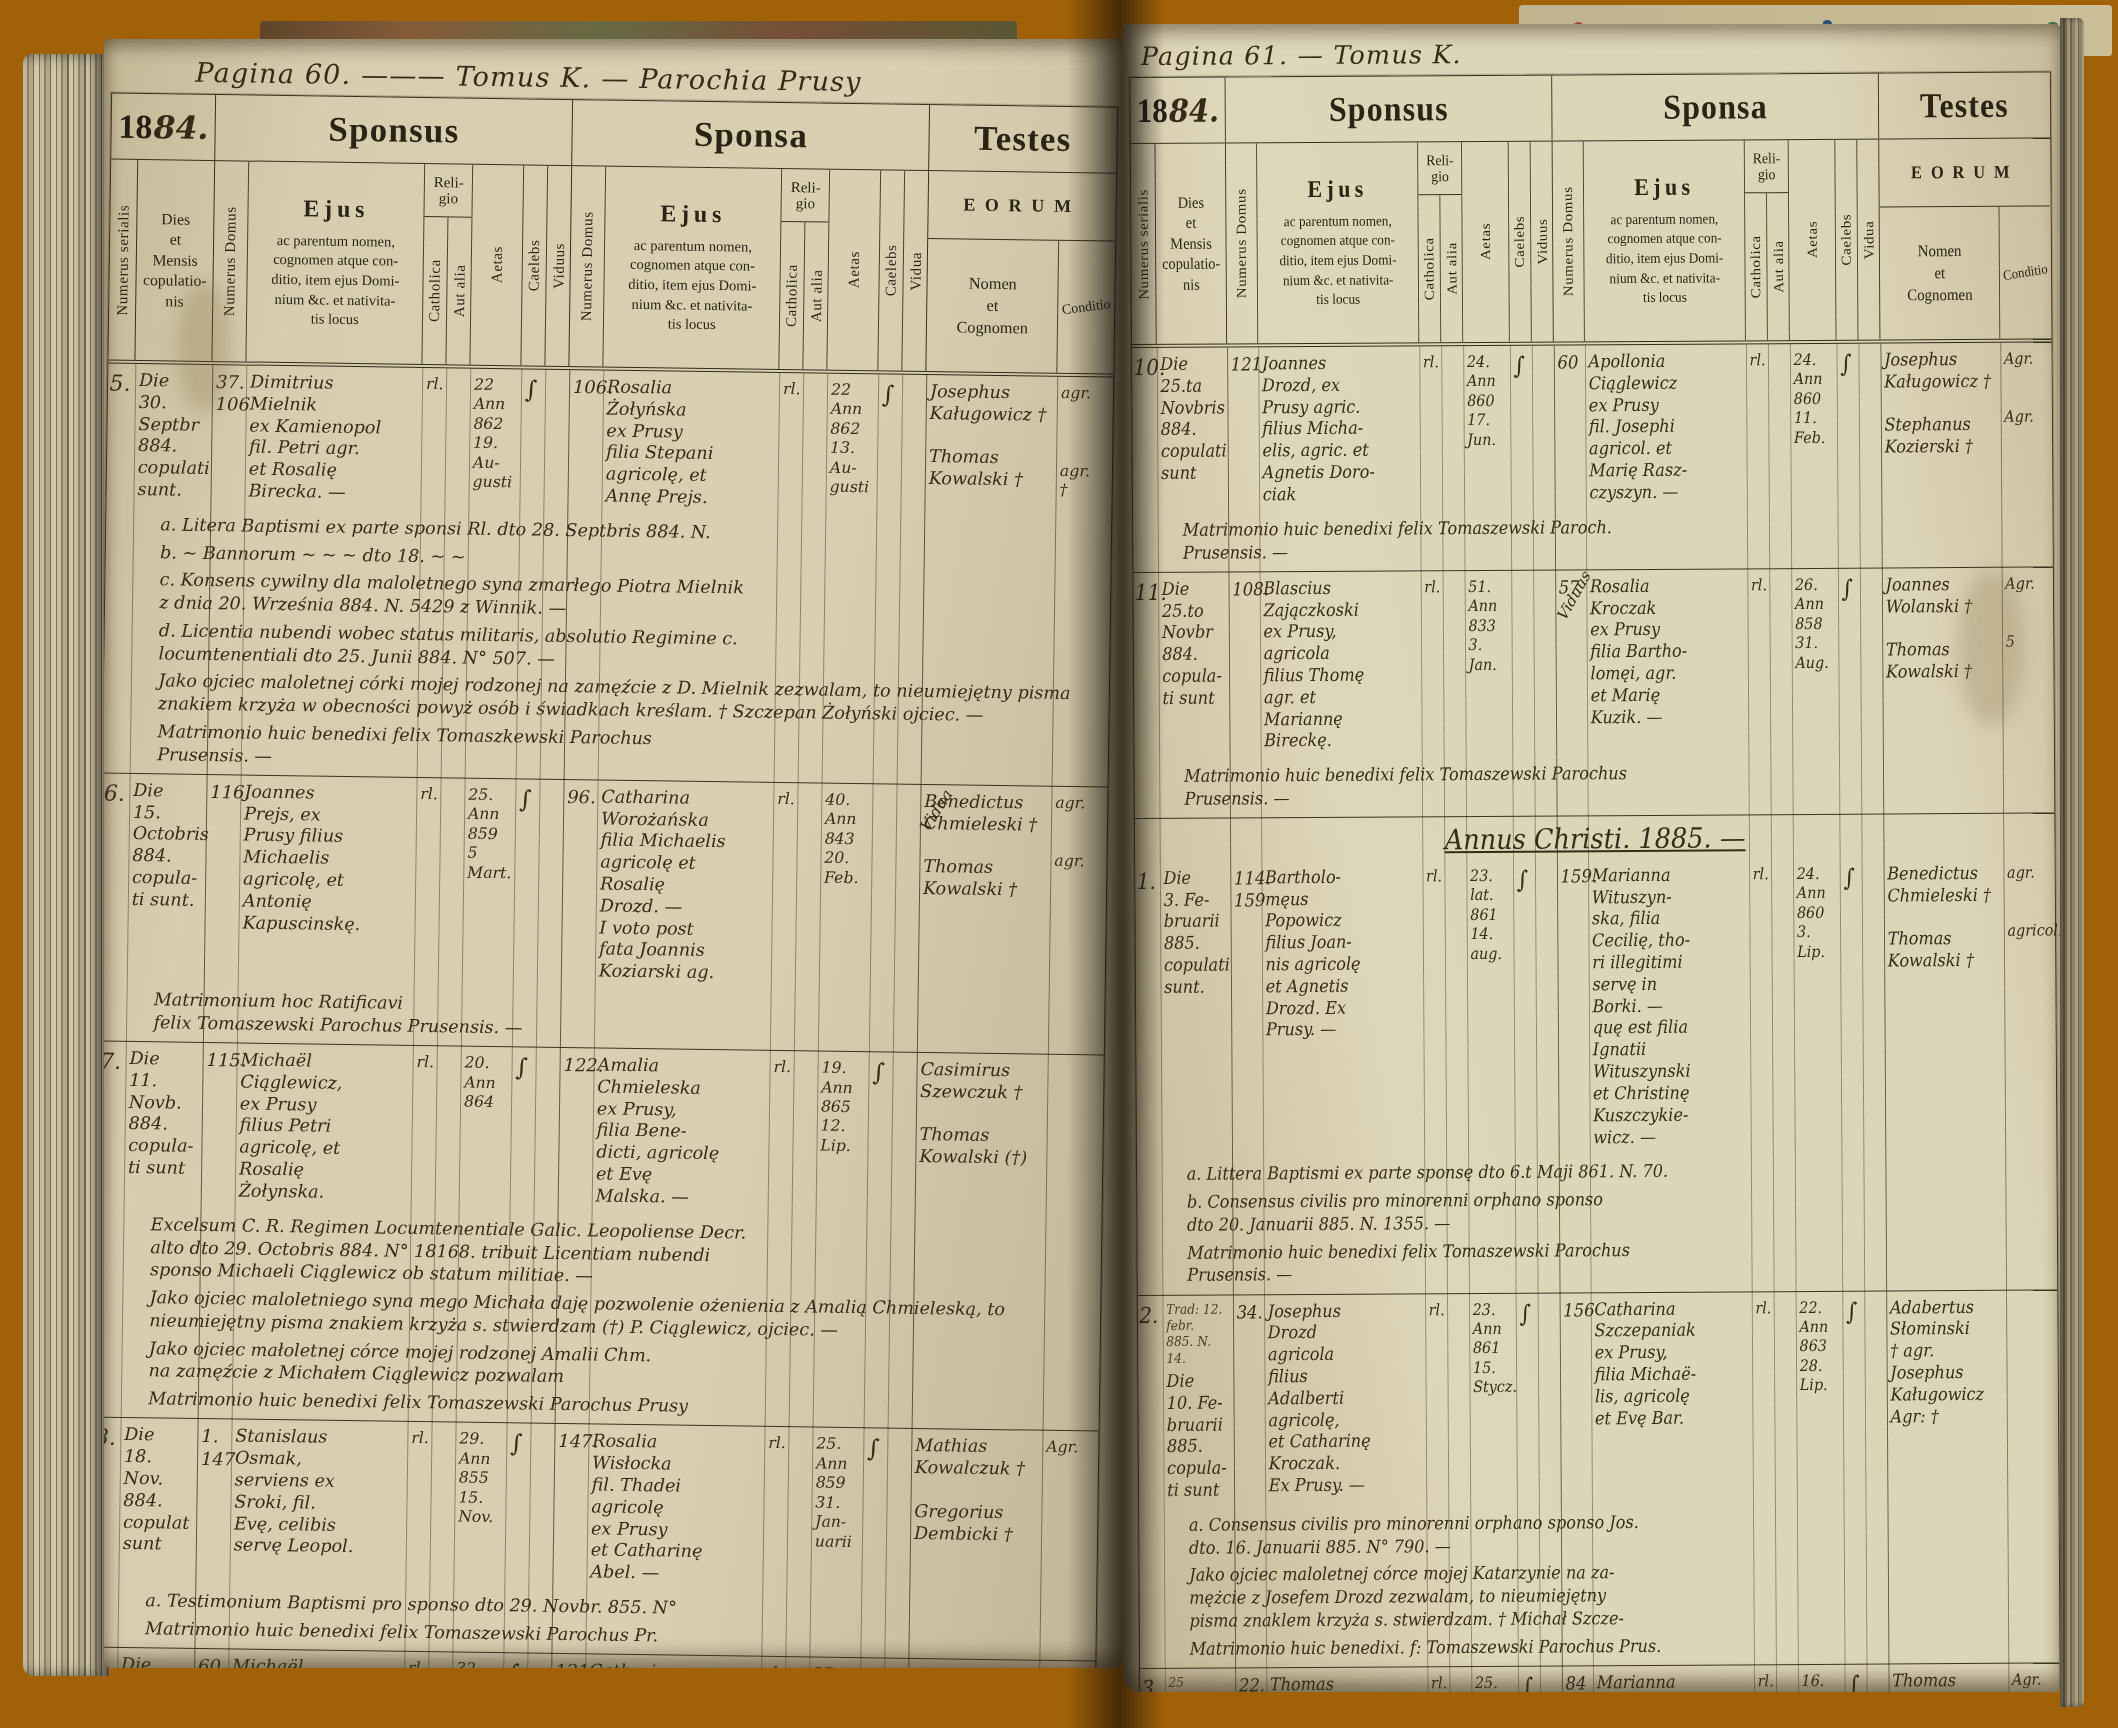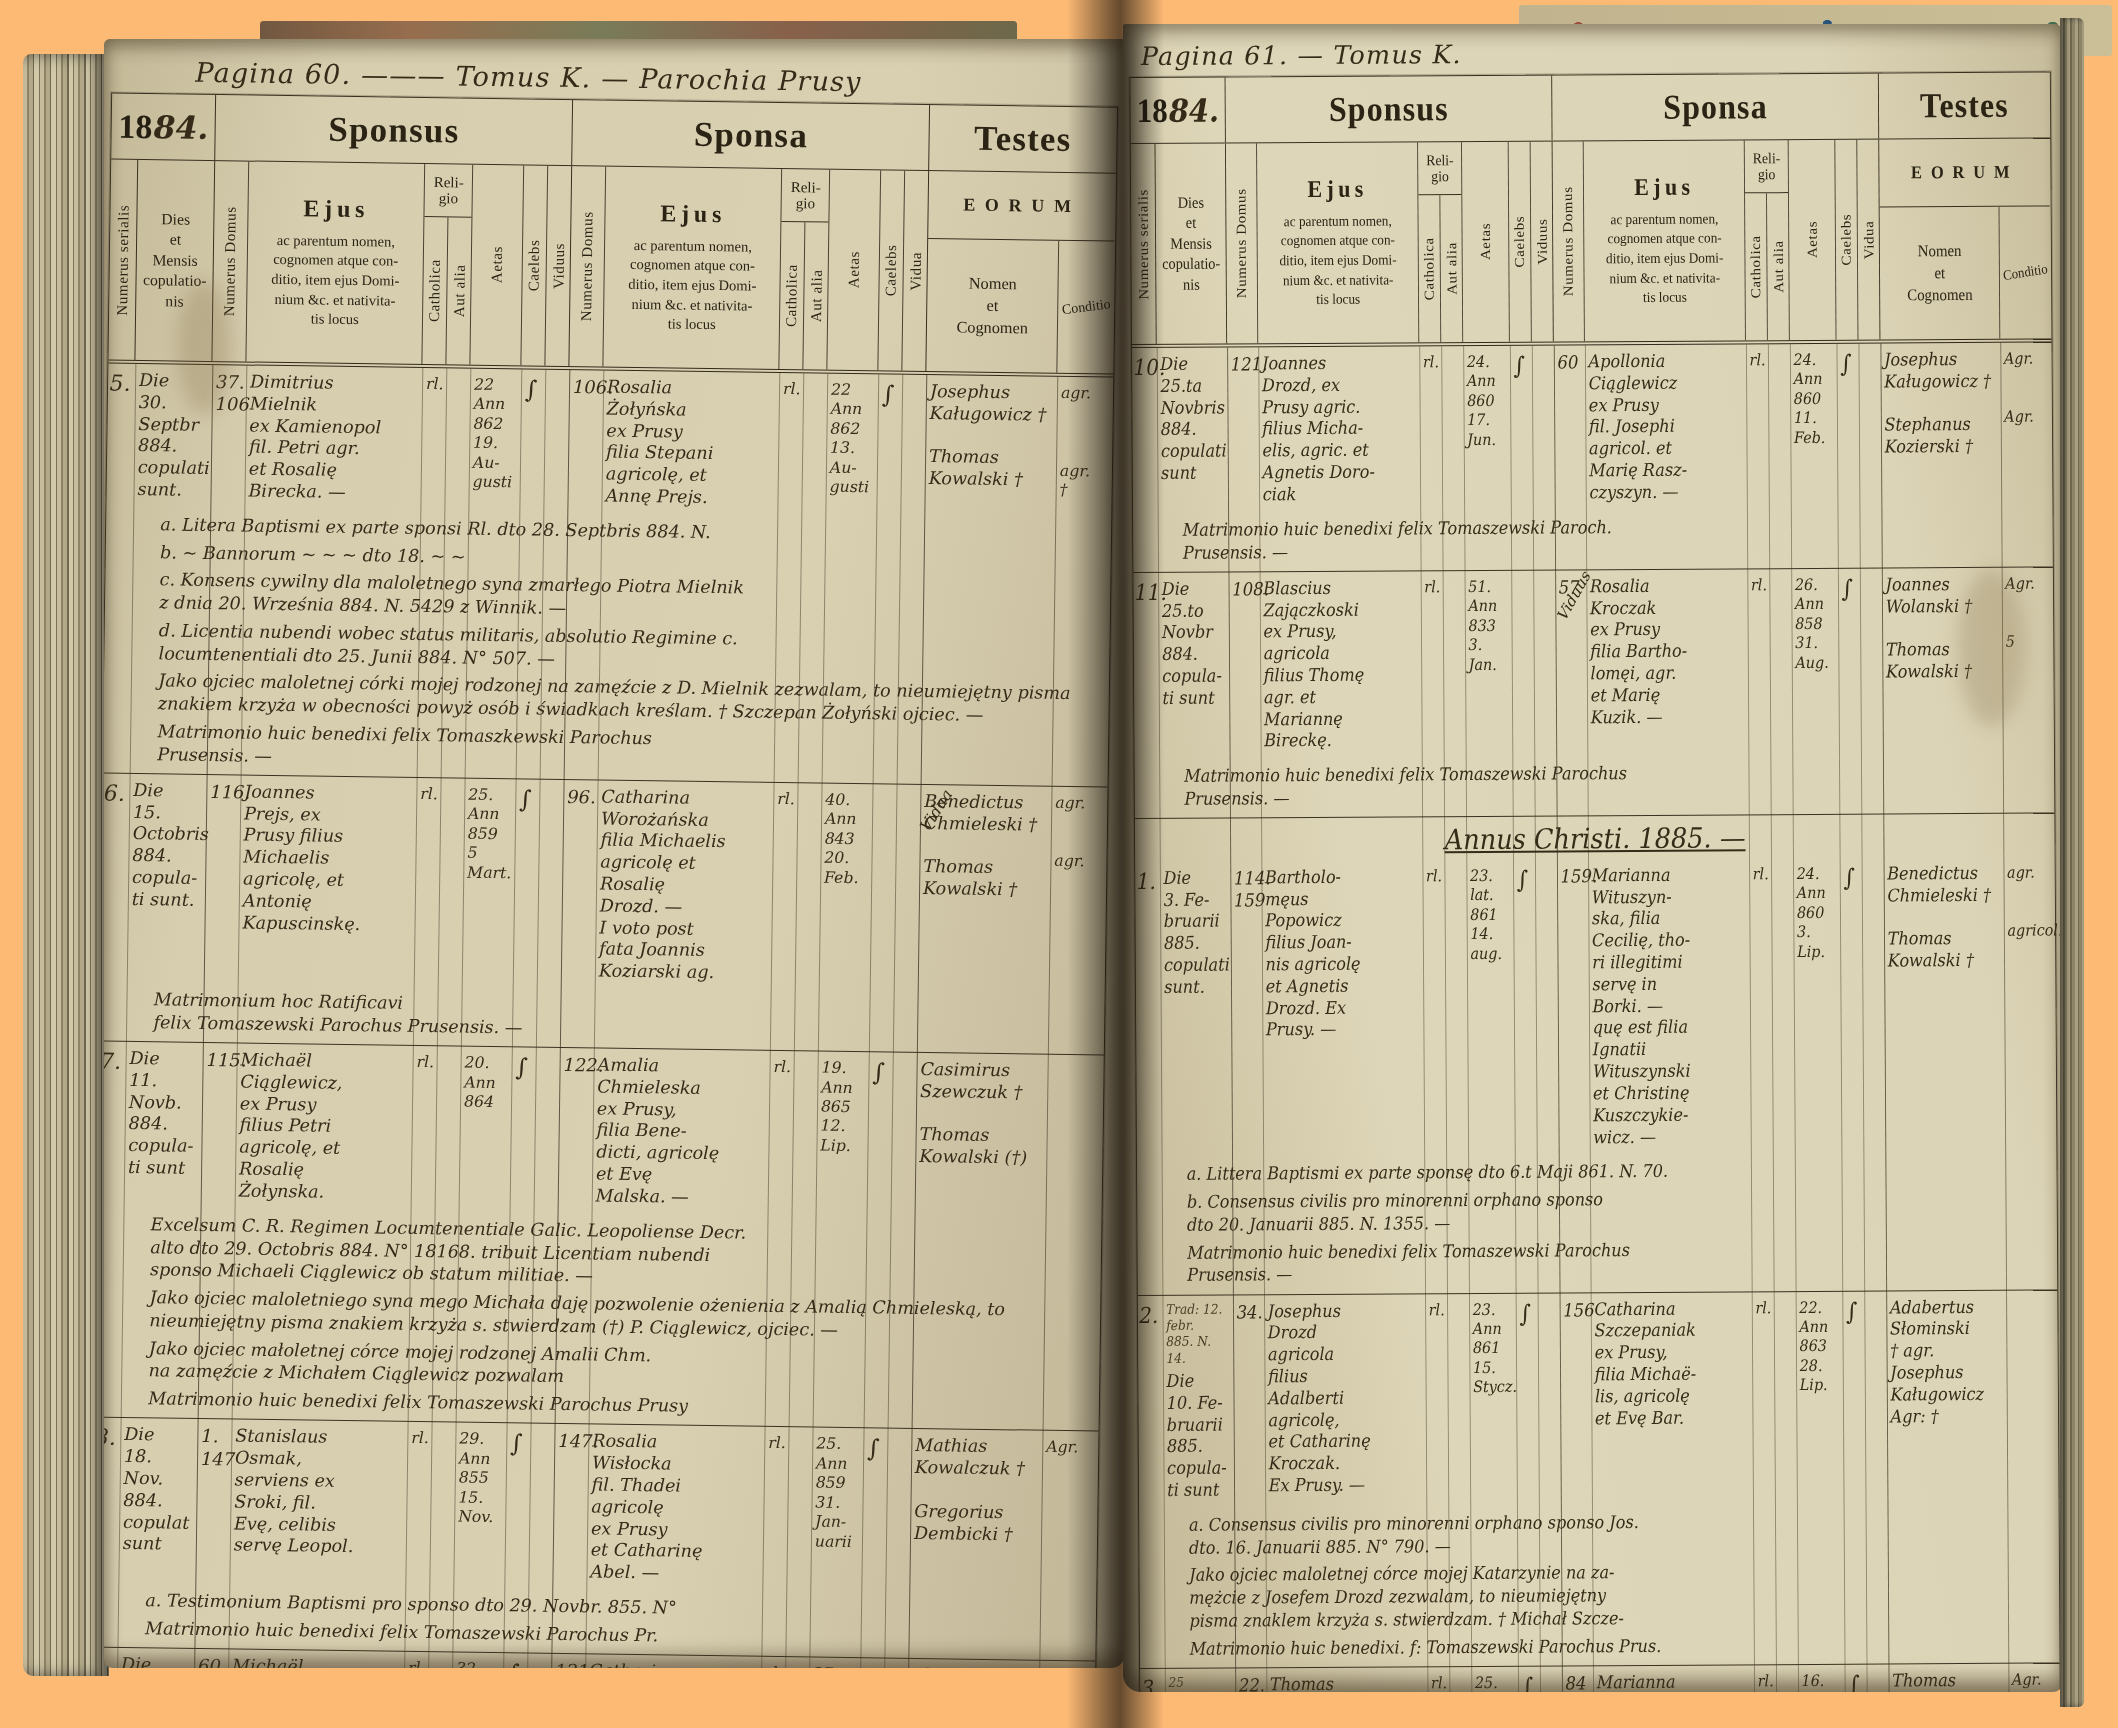--- a/index.html
+++ b/index.html
@@ -1,16 +1,16 @@
 <!DOCTYPE html>
 <html style="font-size:9.7px"><head>
 <meta charset="utf-8">
 <style>
   html,body{margin:0;padding:0;background:#0b0908;}
-  .scene{position:relative;width:2119px;height:1729px;background:#fdba74;overflow:hidden;
+  .scene{position:relative;width:2119px;height:1729px;background:#a16207;overflow:hidden;
          font-family:"Liberation Serif",serif;color:#2b2415;}
   
   .edge-stack{position:absolute;left:23px;top:54px;width:86px;height:1622px;border-radius:8.5px 0 0 11px;
     background:repeating-linear-gradient(90deg,#c7bd9d 0 4.2px,#8d8468 4.2px 6px,#b3a989 6px 10.3px,#6f6750 10.3px 11.5px,#d2c9a9 11.5px 15.7px,#7a7257 15.7px 17px);
     box-shadow:inset -11px 0 14.5px rgba(0,0,0,.55);}
   .cloth{position:absolute;height:35px;border-radius:3.6px;}
   .cloth.tl{left:260px;top:20.6px;width:757px;
     background:linear-gradient(90deg,#4e3f33,#7d5a44 20%,#586c52 45%,#6b4a40 70%,#49543f 100%);opacity:.8;}
   .cloth.tr{left:1519px;top:4.8px;width:593px;height:51px;
     background:

